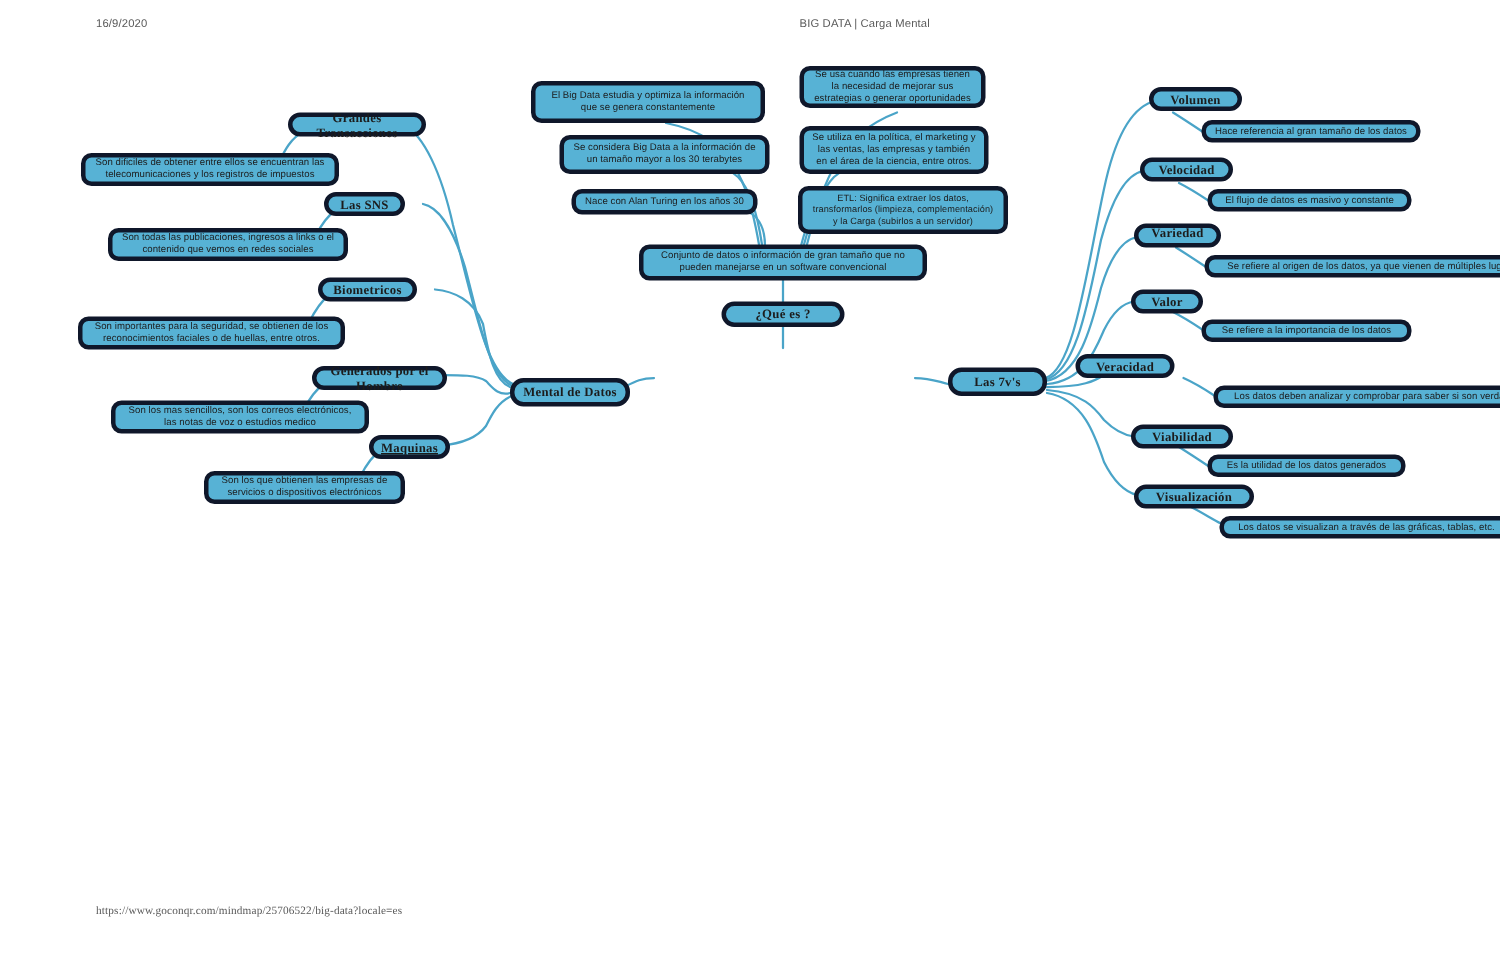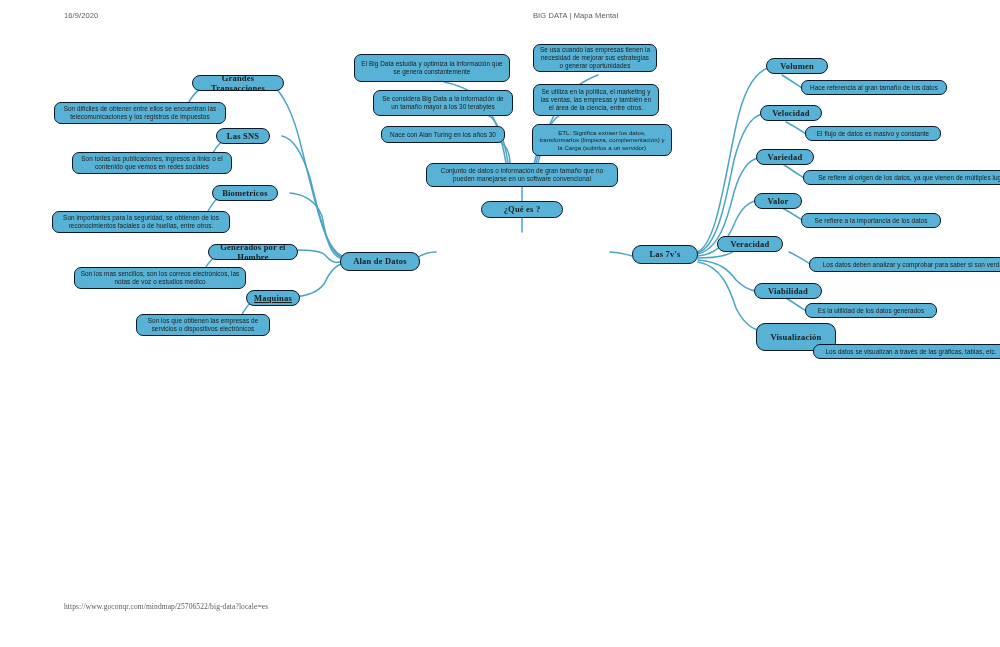--- a/index.html
+++ b/index.html
@@ -26,21 +26,21 @@
   #ftr-page{left:966px;top:625px;}
 
   
   #mindmap{position:absolute;left:0;top:0;width:1000px;height:400px;}
   #edges{position:absolute;left:0;top:0;width:1000px;height:400px;}
 
   .node{
     position:absolute;
     box-sizing:border-box;
     background:#57b2d5;
-    border:1px solid #0f172a;
+    border:3px solid #0f172a;
     border-radius:9px;
     color:#1c1c1c;
     display:flex;
     align-items:center;
     justify-content:center;
     text-align:center;
     line-height:1.22;
     padding:2px 5px;
     z-index:3;
   }
@@ -70,21 +70,21 @@
     border-radius:7px;
   }
   .n-leaf.small{font-size:6.1px;}
 </style>
 </head>
 <body>
 
 <div id="page">
 
   <div class="print-meta" id="hdr-date">16/9/2020</div>
-  <div class="print-meta" id="hdr-title">BIG DATA | Mapa Mental</div>
+  <div class="print-meta" id="hdr-title">BIG DATA | Carga Mental</div>
 
   <div id="mindmap">
 
     <svg id="edges" viewBox="0 0 1000 400">
       <g fill="none" stroke="#4aa4c8" stroke-width="1.5" stroke-linecap="round">
 
         <path d="M478,232 C478,224 478,222 478,216"></path>
 
         <path d="M478,202 C478,194 478,192 478,186"></path>
 
@@ -157,21 +157,21 @@
 
     <div class="node n-leaf" style="left:489px;top:84px;width:126px;height:32px;">
       <span class="txt">Se utiliza en la política, el marketing y las ventas, las empresas y también en el área de la ciencia, entre otros.</span>
     </div>
 
     <div class="node n-leaf small" style="left:488px;top:124px;width:140px;height:32px;">
       <span class="txt">ETL: Significa extraer los datos, transformarlos (limpieza, complementación) y la Carga (subirlos a un servidor)</span>
     </div>
 
     <div class="node n-branch" style="left:296px;top:252px;width:80px;height:19px;">
-      <span class="txt">Alan de Datos</span>
+      <span class="txt">Mental de Datos</span>
     </div>
 
     <div class="node n-branch" style="left:148px;top:75px;width:92px;height:16px;text-align:center;">
       <span class="txt">Grandes Transacciones</span>
     </div>
     <div class="node n-leaf" style="left:10px;top:102px;width:172px;height:22px;">
       <span class="txt">Son dificiles de obtener entre ellos se encuentran las telecomunicaciones y los registros de impuestos</span>
     </div>
 
     <div class="node n-branch" style="left:172px;top:128px;width:54px;height:16px;">
@@ -241,21 +241,21 @@
       <span class="txt">Los datos deben analizar y comprobar para saber si son verdaderos</span>
     </div>
 
     <div class="node n-branch" style="left:710px;top:283px;width:68px;height:16px;">
       <span class="txt">Viabilidad</span>
     </div>
     <div class="node n-leaf" style="left:761px;top:303px;width:132px;height:15px;">
       <span class="txt">Es la utilidad de los datos generados</span>
     </div>
 
-    <div class="node n-branch" style="left:712px;top:323px;width:80px;height:28px;">
+    <div class="node n-branch" style="left:712px;top:323px;width:80px;height:16px;">
       <span class="txt">Visualización</span>
     </div>
     <div class="node n-leaf" style="left:769px;top:344px;width:196px;height:15px;">
       <span class="txt">Los datos se visualizan a través de las gráficas, tablas, etc.</span>
     </div>
 
   </div>
 
   <div class="print-meta" id="ftr-url">https://www.goconqr.com/mindmap/25706522/big-data?locale=es</div>
   <div class="print-meta" id="ftr-page">1/1</div>

